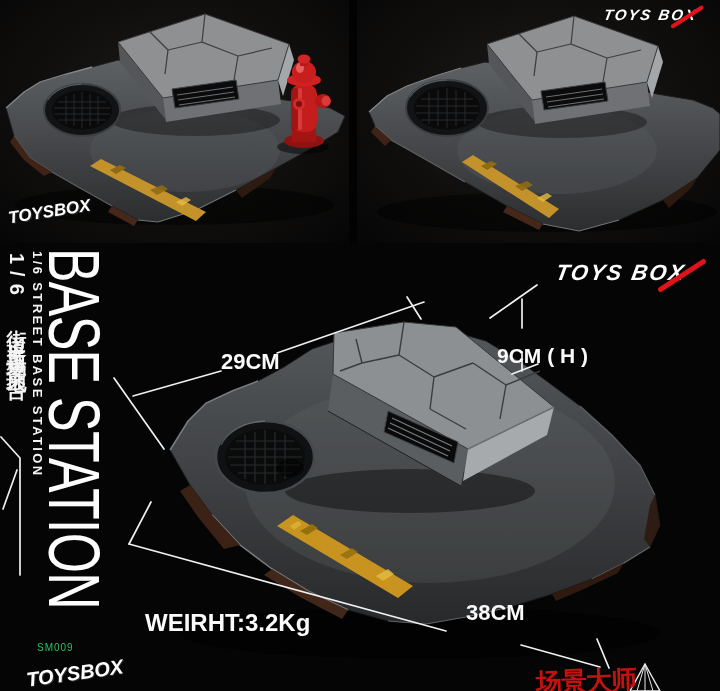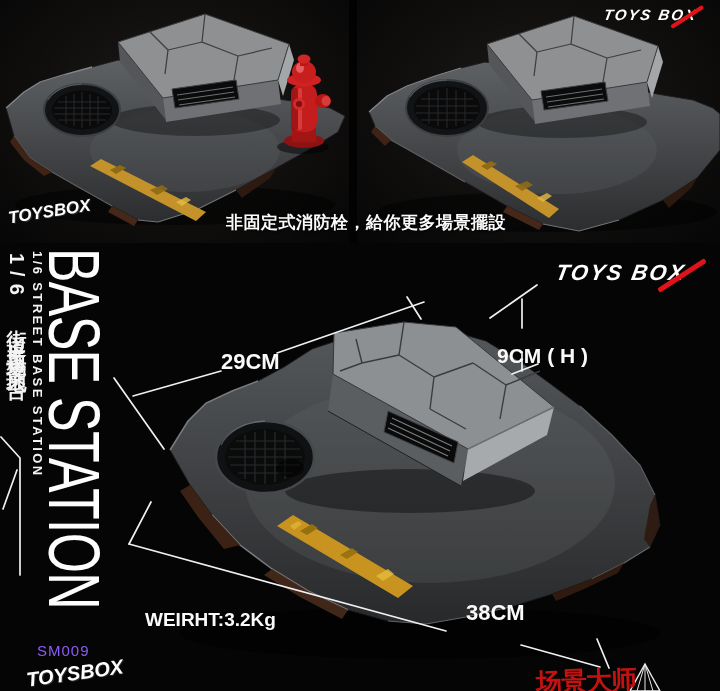--- a/index.html
+++ b/index.html
@@ -33,26 +33,26 @@
   .scene-main{position:absolute;left:0;top:0;}
   .title-big{position:absolute;left:104px;top:5px;height:60px;line-height:60px;
       font-size:72px;font-weight:500;letter-spacing:-1px;white-space:nowrap;
       transform-origin:0 0;transform:rotate(90deg) scaleX(0.72);color:#fdfdfd;}
   .subtitle-en{position:absolute;left:45px;top:8px;height:15px;line-height:15px;
       font-size:13px;font-weight:bold;letter-spacing:2.4px;white-space:nowrap;
       transform-origin:0 0;transform:rotate(90deg);color:#f4f4f4;}
   .subtitle-cn{position:absolute;left:4px;top:10px;width:27px;height:330px;
       writing-mode:vertical-rl;text-orientation:mixed;font-size:20px;font-weight:600;
       letter-spacing:7px;color:#f4f4f4;}
-  .model-no{position:absolute;left:37px;top:399px;font-size:15px;letter-spacing:1px;color:#8b5cf6;}
+  .model-no{position:absolute;left:37px;top:399px;font-size:10px;letter-spacing:1px;color:#22c55e;}
   .dim-label{position:absolute;font-weight:600;color:#fafafa;}
   .dim-29{left:221px;top:106px;font-size:22px;}
   .dim-9{left:497px;top:101px;font-size:21px;}
   .dim-38{left:466px;top:357px;font-size:22px;}
-  .weight-label{position:absolute;left:145px;top:366px;font-size:19px;font-weight:600;color:#fafafa;}
+  .weight-label{position:absolute;left:145px;top:366px;font-size:24px;font-weight:600;color:#fafafa;}
   .calligraphy{position:absolute;left:536px;top:421px;font-size:26px;font-weight:bold;
       color:#c41210;letter-spacing:-1px;transform:rotate(-2deg);}
 </style>
 </head>
 <body>
 
 <div class="stage">
 
   <div class="top-section">
 
@@ -196,21 +196,20 @@
           <polygon points="158,186 170,181 176,185 165,191" fill="#8f6a14" opacity="0.9"></polygon>
           <polygon points="180,198 190,193 195,196 186,202" fill="#e6bb44" opacity="0.8"></polygon>
         </g>
       </svg>
       <div class="tb-logo tb-small">
         <span class="tb-text">TOYS BOX</span>
         <span class="tb-slash"></span>
       </div>
     </div>
 
-    <div class="caption">非固定式消防栓，給你更多場景擺設</div>
   </div>
 
   <div class="bottom-section">
 
     <svg class="scene-main" width="720" height="448" viewBox="0 0 720 448">
       <defs>
         <linearGradient id="slabB" x1="0" y1="0" x2="0" y2="1">
           <stop offset="0" stop-color="#55585b"></stop>
             <stop offset="1" stop-color="#28292b"></stop>
         </linearGradient>

